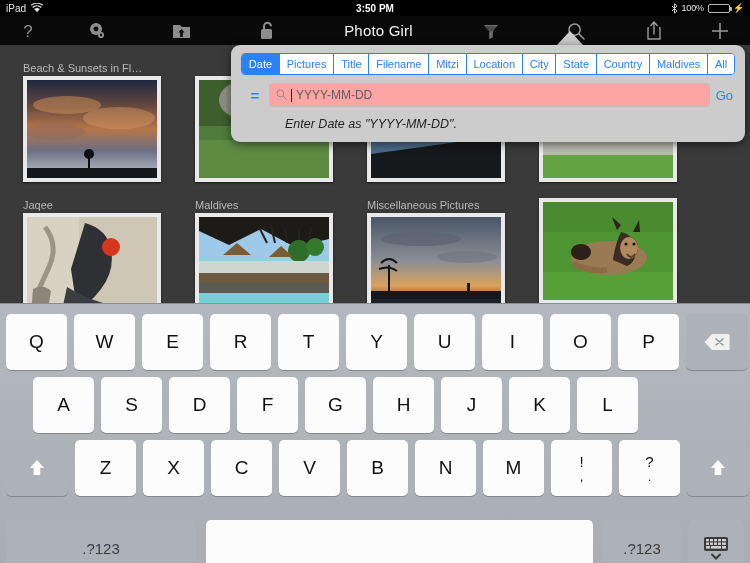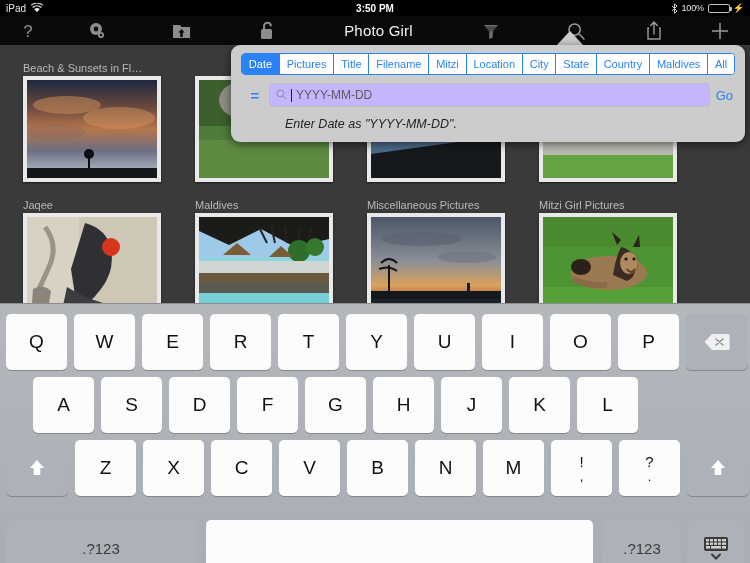--- a/index.html
+++ b/index.html
@@ -97,21 +97,21 @@
 
   .searchrow {
     position: absolute; left: 10px; top: 37px; width: 494px; height: 26px;
     display: flex; align-items: center;
   }
   .eq-btn {
     width: 28px; display: flex; align-items: center; justify-content: center;
     color: #2b82f6; font-size: 15px; font-weight: bold; line-height: 1;
   }
   .sfield {
-    flex: 1 1 auto; height: 24px; background: #c4b5fd; border-radius: 4px;
+    flex: 1 1 auto; height: 24px; background: #fca5a5; border-radius: 4px;
     display: flex; align-items: center; padding: 0 6px; gap: 4px;
     border: 1px solid #bdbdbd; position: relative; margin-right: 6px;
   }
   .sfield .mag { color: #8e8e8e; display: block; }
   .caret {
     width: 1px; height: 13px; background: #222; flex: 0 0 auto;
   }
   .sfield .ph { color: #5c5c5c; font-size: 12px; }
   .go-btn { color: #2b82f6; font-size: 13px; padding-right: 2px; }
 
@@ -360,21 +360,20 @@
           <ellipse cx="96" cy="40" rx="30" ry="6" fill="#6e747e" opacity=".6"></ellipse>
           <rect y="80" width="130" height="18" fill="#1b222a"></rect>
           <rect y="74" width="130" height="8" fill="#14181d"></rect>
           <path d="M18 76 V48 M10 46 q8 -8 16 0 M8 52 q10 -4 18 2" stroke="#11151a" stroke-width="2" fill="none"></path>
           <rect x="96" y="66" width="3" height="10" fill="#151a1f"></rect>
         </svg>
       </div>
     </div>
 
     <div class="album" style="left:539px; top:153px;">
-      <div class="album-label">Mitzi Girl Pictures</div>
       <div class="frame">
         <svg class="thumb" viewBox="0 0 130 98" preserveAspectRatio="none">
           <rect width="130" height="98" fill="#4f9432"></rect>
           <rect y="0" width="130" height="30" fill="#498b2e"></rect>
           <rect y="70" width="130" height="28" fill="#56a037"></rect>
           <ellipse cx="66" cy="56" rx="38" ry="17" fill="#9a7a52"></ellipse>
           <path d="M78 30 q12 2 14 16 q2 14 -8 18 l-14 -6 q2 -16 8 -28 Z" fill="#3a2c20"></path>
           <path d="M74 28 l-5 -13 l9 8 Z" fill="#2d231a"></path>
           <path d="M90 30 l6 -12 l1 12 Z" fill="#2d231a"></path>
           <ellipse cx="86" cy="46" rx="9" ry="11" fill="#a8applied"></ellipse>

